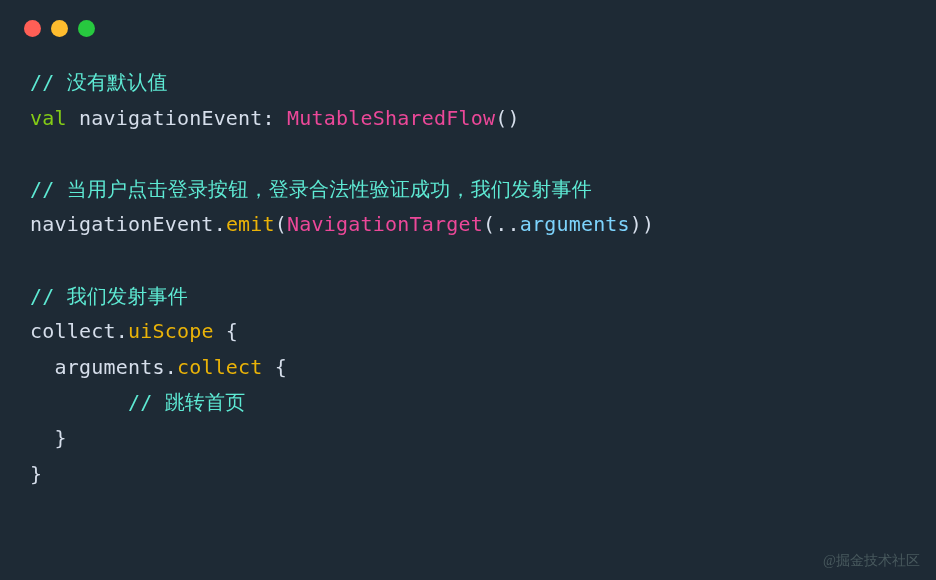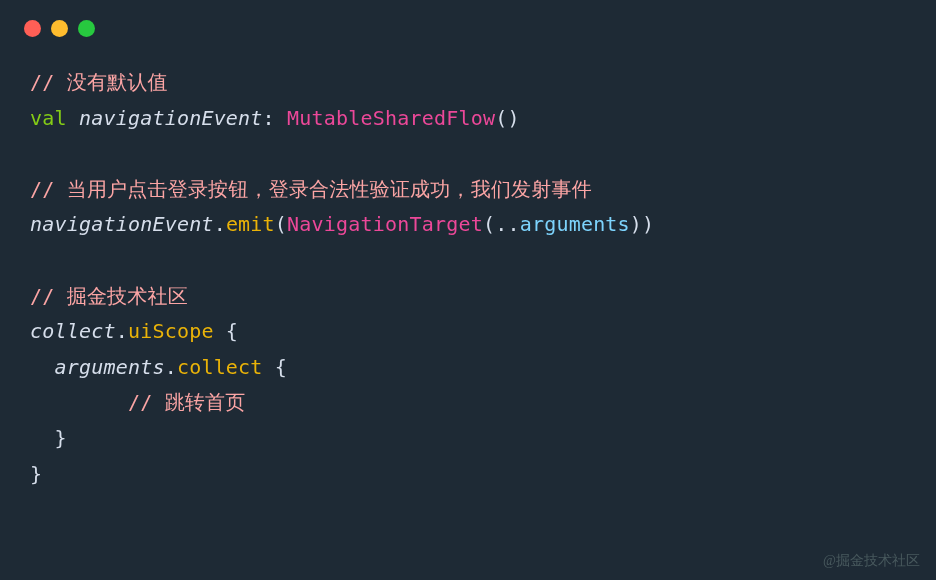--- a/index.html
+++ b/index.html
@@ -29,25 +29,25 @@
     .close-btn { background: #ff5f56; }
     .minimize-btn { background: #ffbd2e; }
     .maximize-btn { background: #27c93f; }
     .code-area {
       padding: 28px 30px 20px 30px;
       line-height: 1.78;
       color: #d6deeb;
       white-space: pre;
       letter-spacing: 0.2px;
     }
-    .comment { color: #fca5a5; }
+    .comment { color: #5eead4; }
     .keyword { color: #84cc16; }
     .type { color: #ec4899; }
     .member { color: #eab308; }
-    .identifier { color: #d6deeb; font-style: italic; }
+    .identifier { color: #d6deeb; }
     .property { color: #7dd3fc; }
     .punct { color: #d6deeb; }
     .watermark {
       position: absolute;
       bottom: 10px;
       right: 16px;
       color: #637777;
       font-size: 14px;
       opacity: 0.6;
       font-family: Liberation Serif, serif;
@@ -61,20 +61,20 @@
   <div class="window-btn minimize-btn"></div>
   <div class="window-btn maximize-btn"></div>
 </div>
 
 <div class="code-area"><span class="comment">// 没有默认值</span>
 <span class="keyword">val</span><span class="identifier"> navigationEvent</span><span class="punct">: </span><span class="type">MutableSharedFlow</span><span class="punct">()</span>
 
 <span class="comment">// 当用户点击登录按钮，登录合法性验证成功，我们发射事件</span>
 <span class="identifier">navigationEvent</span><span class="punct">.</span><span class="member">emit</span><span class="punct">(</span><span class="type">NavigationTarget</span><span class="punct">(..</span><span class="property">arguments</span><span class="punct">))</span>
 
-<span class="comment">// 掘金技术社区</span>
+<span class="comment">// 我们发射事件</span>
 <span class="identifier">collect</span><span class="punct">.</span><span class="member">uiScope</span><span class="punct"> {</span>
 <span>  </span><span class="identifier">arguments</span><span class="punct">.</span><span class="member">collect</span><span class="punct"> {</span>
 <span>        </span><span class="comment">// 跳转首页</span>
 <span class="punct">  }</span>
 <span class="punct">}</span></div>
 
 <div class="watermark">@掘金技术社区</div>
 
 </body></html>

